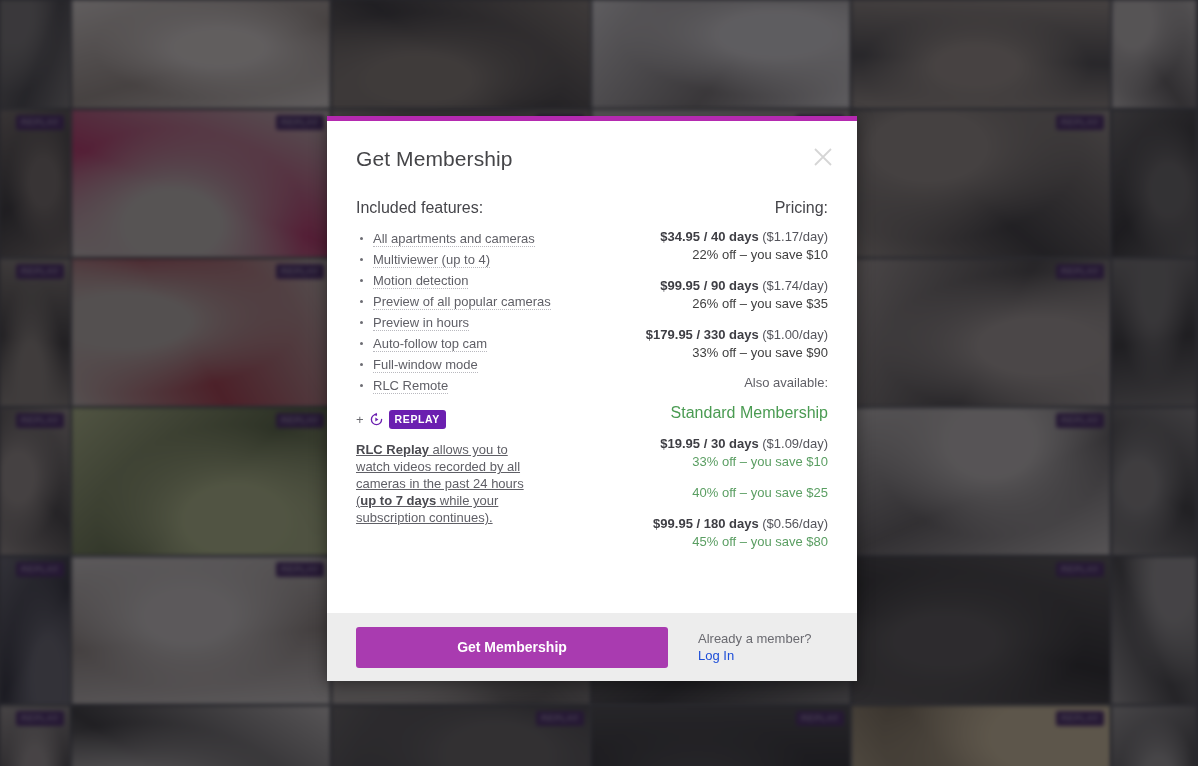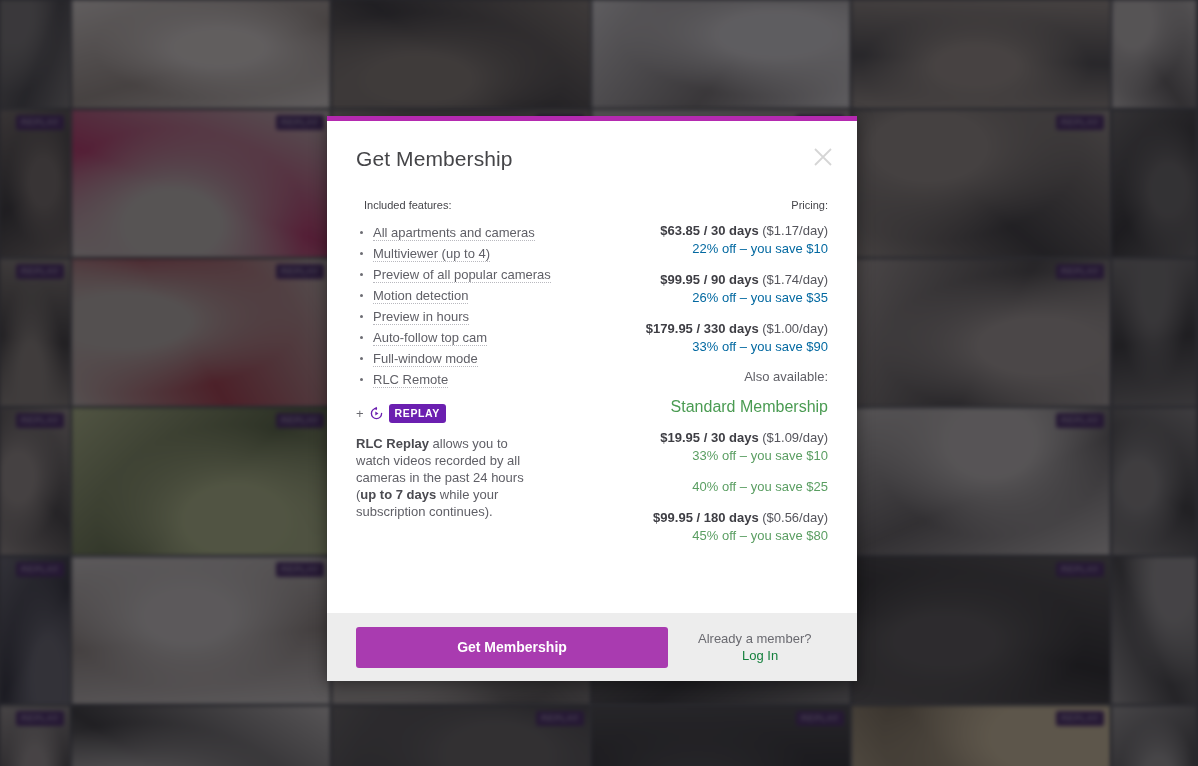--- a/index.html
+++ b/index.html
@@ -73,24 +73,23 @@
     font-weight: normal;
     margin-bottom: 28px;
     letter-spacing: .1px;
   }
 
   #cols { display: flex; gap: 0; }
   #col-left { width: 234px; }
   #col-right { width: 238px; text-align: right; }
 
   .col-head {
-    font-size: 11px;
+    font-size: 16px;
     color: #45454a;
     margin-bottom: 11px;
-    margin-left: 8px;
   }
 
   #feature-list { list-style: none; }
   #feature-list li {
     position: relative;
     font-size: 13px;
     color: #5f5f66;
     line-height: 21px;
     padding-left: 17px;
   }
@@ -119,35 +118,36 @@
     letter-spacing: .6px;
     padding: 3px 6px 4px;
     border-radius: 3px;
   }
 
   #replay-desc {
     font-size: 13px;
     color: #5f5f66;
     line-height: 17px;
     width: 186px;
+    text-decoration: underline;
   }
   #replay-desc b { color: #4a4a50; }
 
   
   .price-group { margin-bottom: 13px; }
   .price-main {
     font-size: 13px;
     color: #55555c;
     line-height: 18px;
   }
   .price-main b { color: #3e3e44; }
   .price-save {
     font-size: 13px;
     line-height: 18px;
-    color: #0369a1;
+    color: #404040;
   }
   .price-save.green { color: #5a9e62; }
 
   #also-available {
     font-size: 13px;
     color: #5f5f66;
     margin-bottom: 14px;
   }
   #standard-title {
     font-size: 16px;
@@ -174,22 +174,22 @@
     font-size: 14px;
     font-weight: bold;
     font-family: "Liberation Sans", sans-serif;
     cursor: pointer;
   }
   #member-block { line-height: 17px; }
   #already-member {
     font-size: 13px; color: #6a6a70; display: block;
   }
   #login-link {
-    font-size: 13px; color: #15803d;
-    text-decoration: none; display: block; cursor: pointer; margin-left: 44px;
+    font-size: 13px; color: #1d4ed8;
+    text-decoration: none; display: block; cursor: pointer;
   }
 </style>
 </head>
 <body>
 
 <div id="bg-grid">
     <div class="cam-cell" style="grid-area: 1 / 1;">
       <div class="cam-img" style="background: radial-gradient(at 20% 15%, rgb(110, 106, 102) 0%, rgb(110, 106, 102) 22%, transparent 60%), linear-gradient(110deg, rgb(110, 106, 102) 0%, rgb(60, 58, 58) 55%, rgb(110, 106, 102) 100%);"></div>
     </div>
     <div class="cam-cell" style="grid-area: 1 / 2;">
@@ -338,22 +338,22 @@
 
     <h1 id="modal-title">Get Membership</h1>
 
     <div id="cols">
 
       <div id="col-left">
         <div class="col-head">Included features:</div>
         <ul id="feature-list">
             <li><span>All apartments and cameras</span></li>
             <li><span>Multiviewer (up to 4)</span></li>
+            <li><span>Motion detection</span></li>
             <li><span>Preview of all popular cameras</span></li>
-            <li><span>Motion detection</span></li>
             <li><span>Preview in hours</span></li>
             <li><span>Auto-follow top cam</span></li>
             <li><span>Full-window mode</span></li>
             <li><span>RLC Remote</span></li>
           </ul>
 
         <div id="replay-line">
           <span id="replay-plus">+</span>
           <span>
             <svg id="replay-icon" width="15" height="15" viewBox="0 0 20 20">
@@ -367,21 +367,21 @@
 
         <p id="replay-desc">
           <b>RLC Replay</b><span> allows you to watch videos recorded by all cameras in the past 24 hours (</span><b>up to 7 days</b><span> while your subscription continues).</span>
         </p>
       </div>
 
       <div id="col-right">
         <div class="col-head">Pricing:</div>
         <div id="premium-plans">
             <div class="price-group">
-              <div class="price-main"><b>$63.85 / 30 days</b><span> ($1.17/day)</span></div>
+              <div class="price-main"><b>$34.95 / 40 days</b><span> ($1.17/day)</span></div>
               <div class="price-save">22% off – you save $10</div>
             </div>
             <div class="price-group">
               <div class="price-main"><b>$99.95 / 90 days</b><span> ($1.74/day)</span></div>
               <div class="price-save">26% off – you save $35</div>
             </div>
             <div class="price-group">
               <div class="price-main"><b>$179.95 / 330 days</b><span> ($1.00/day)</span></div>
               <div class="price-save">33% off – you save $90</div>
             </div>

